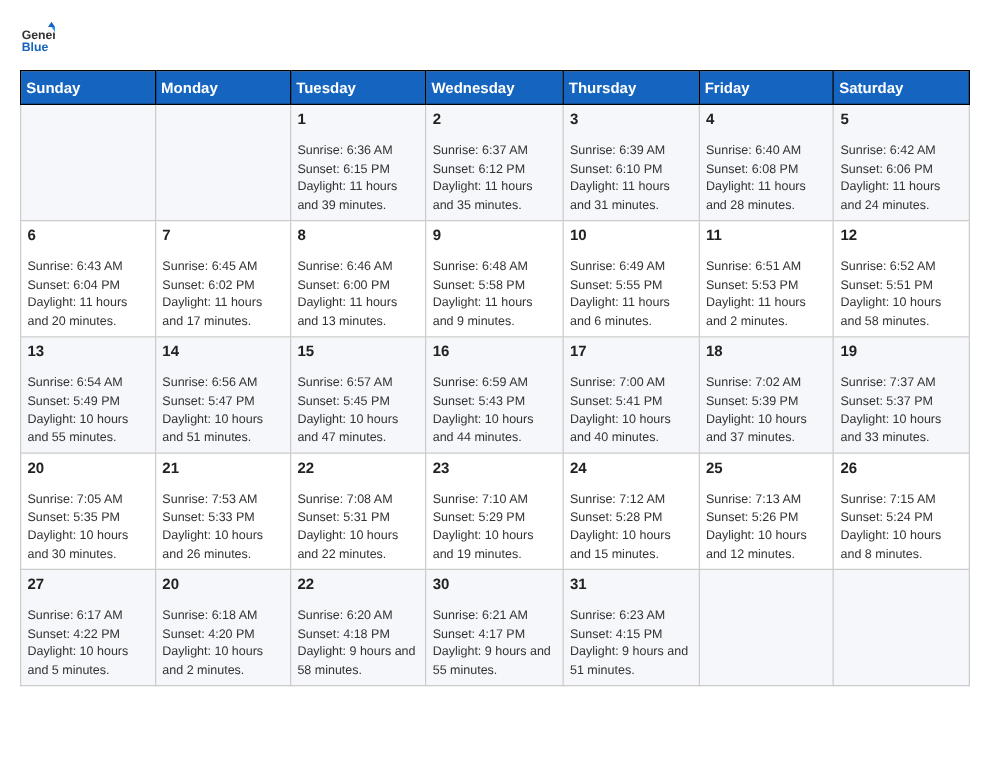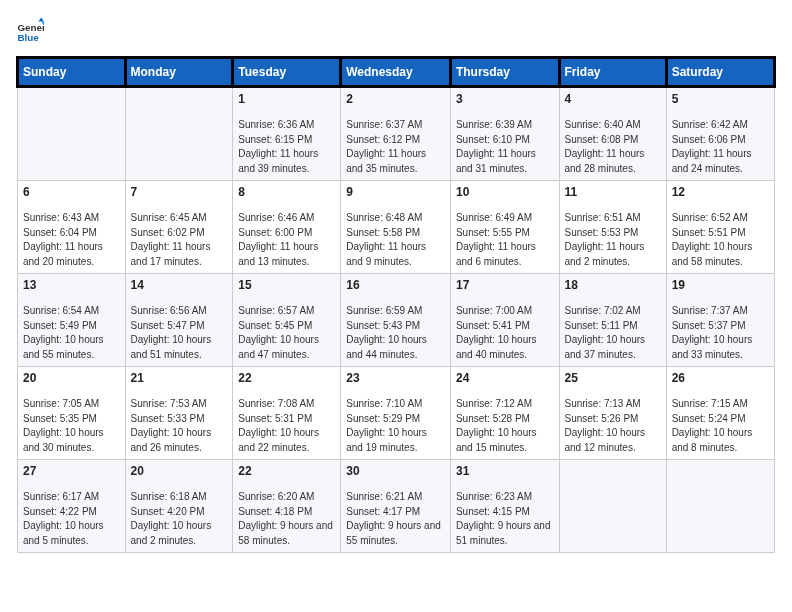--- a/index.html
+++ b/index.html
@@ -43,21 +43,21 @@
       border-collapse: collapse;
       font-size: 10.5px;
     }
     .calendar thead tr th {
       background-color: #1565c0;
       color: #fff;
       padding: 6px 4px;
       text-align: left;
       font-size: 12px;
       font-weight: 600;
-      border: 3px solid #000000;
+      border: 1px solid #000000;
     }
     .calendar tbody tr td {
       border: 1px solid #ccc;
       vertical-align: top;
       padding: 4px 5px;
       width: 113px;
       min-height: 80px;
       height: 80px;
     }
     .calendar tbody tr:nth-child(odd) td {
@@ -219,21 +219,21 @@
         </td>
         <td>
           <span class="day-number">17</span>
           <div class="day-info">Sunrise: 7:00 AM
 Sunset: 5:41 PM
 Daylight: 10 hours and 40 minutes.</div>
         </td>
         <td>
           <span class="day-number">18</span>
           <div class="day-info">Sunrise: 7:02 AM
-Sunset: 5:11 PM
+Sunset: 5:39 PM
 Daylight: 10 hours and 37 minutes.</div>
         </td>
         <td>
           <span class="day-number">19</span>
           <div class="day-info">Sunrise: 7:37 AM
 Sunset: 5:37 PM
 Daylight: 10 hours and 33 minutes.</div>
         </td>
       </tr>
       <tr>

